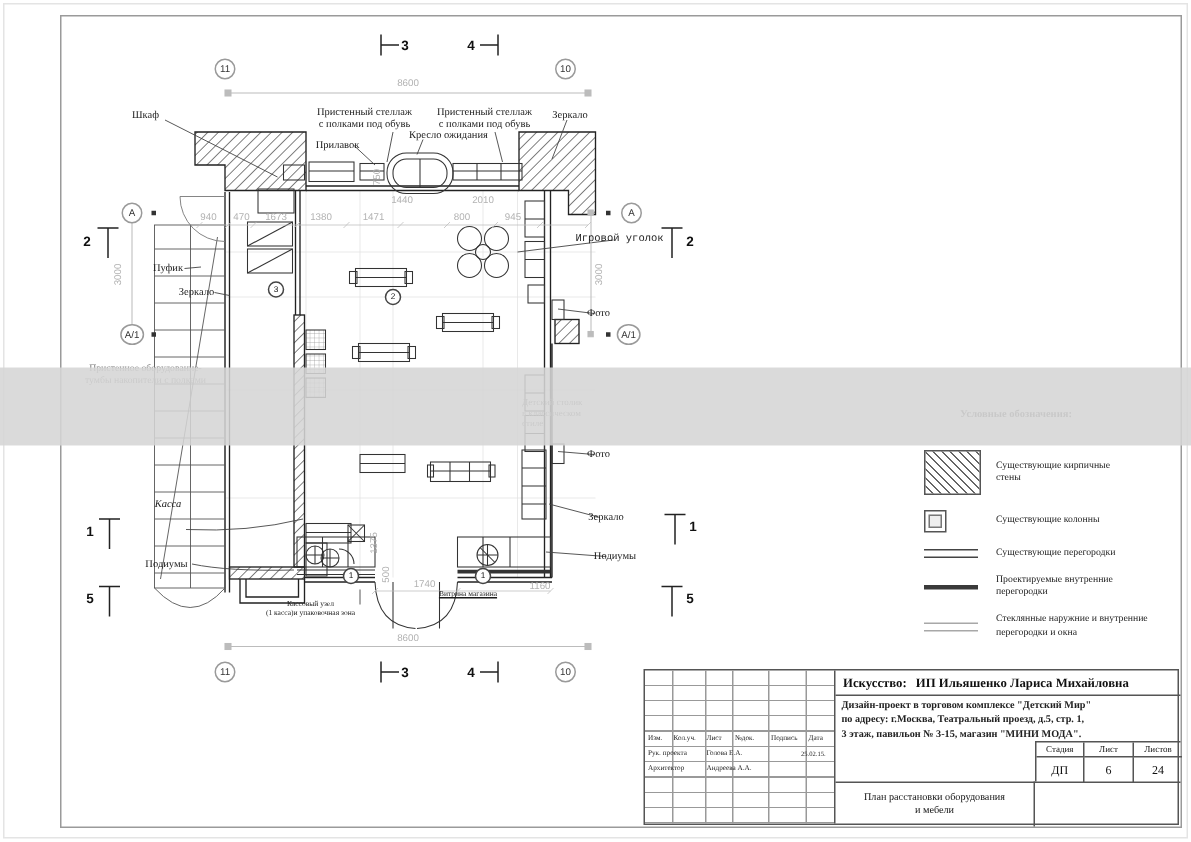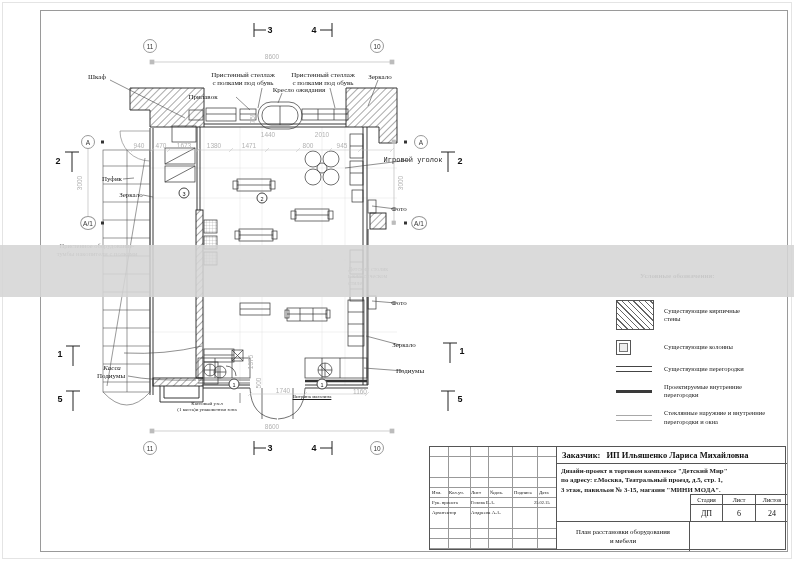--- a/index.html
+++ b/index.html
@@ -283,31 +283,31 @@
       <path d="M441,391H455 M448,391V411"></path>
     </g>
   </svg>
 
   <div id="annotations">
       <div class="plan-label" style="left: 97px; top: 77px;">Шкаф</div>
       <div class="plan-label" style="left: 243px; top: 79px;">Пристенный стеллаж
 с полками под обувь</div>
       <div class="plan-label" style="left: 323px; top: 79px;">Пристенный стеллаж
 с полками под обувь</div>
-      <div class="plan-label" style="left: 203px; top: 97px;">Прилавок</div>
+      <div class="plan-label" style="left: 225px; top: 97px;">Прилавок</div>
       <div class="plan-label" style="left: 299px; top: 90px;">Кресло ожидания</div>
       <div class="plan-label" style="left: 380px; top: 77px;">Зеркало</div>
       <div class="plan-label" style="left: 413px; top: 160px; font-family: Liberation Mono, monospace;">Игровой уголок</div>
       <div class="plan-label" style="left: 112px; top: 179px; text-align: center;">Пуфик</div>
       <div class="plan-label" style="left: 131px; top: 195px;">Зеркало</div>
       <div class="plan-label" style="left: 399px; top: 209px;">Фото</div>
       <div class="plan-label" style="left: 399px; top: 303px;">Фото</div>
       <div class="plan-label" style="left: 404px; top: 345px;">Зеркало</div>
       <div class="plan-label" style="left: 410px; top: 371px;">Подиумы</div>
-      <div class="plan-label" style="left: 112px; top: 368px; font-style: italic;">Касса</div>
+      <div class="plan-label" style="left: 112px; top: 336px; font-style: italic;">Касса</div>
       <div class="plan-label" style="left: 111px; top: 376px;">Подиумы</div>
       <div class="plan-label" style="left: 207px; top: 407px; font-size: 5px;">Кассовый узел
 (1 касса)и упаковочная зона</div>
       <div class="plan-label und" style="left: 312px; top: 397px; font-size: 5px;">Витрина магазина</div>
       <div class="plan-label grey" style="left: 97px; top: 250px; font-size: 6.5px;">Пристенное оборудование-
 тумбы накопители с полками</div>
       <div class="plan-label grey left-a" style="left: 348px; top: 277px; font-size: 6px;">Детский столик
 в классическом
 стиле</div>
       <div class="plan-dim" style="left: 272px; top: 56px;">8600</div>
@@ -409,21 +409,21 @@
       <span style="left:84px;top:42px">Подпись</span>
       <span style="left:109px;top:42px">Дата</span>
       <span style="left:2px;top:52px">Рук. проекта</span>
       <span style="left:41px;top:52px">Голова Е.А.</span>
       <span style="left:104px;top:52px;font-size:4.4px">25.02.15.</span>
       <span style="left:2px;top:62px">Архитектор</span>
       <span style="left:41px;top:62px">Андреева А.А.</span>
     </div>
 
     <div class="tb-customer">
-      <span>Заказчик:</span>
+      <span>Искусство:</span>
       <span class="nm">ИП Ильяшенко Лариса Михайловна</span>
     </div>
 
     <div class="tb-desc">
       <div>Дизайн-проект в  торговом  комплексе "Детский Мир"</div>
       <div>по адресу: г.Москва, Театральный проезд, д.5, стр. 1,</div>
       <div>3 этаж, павильон № 3-15, магазин "МИНИ МОДА".</div>
     </div>
 
     <div class="tb-stage">

